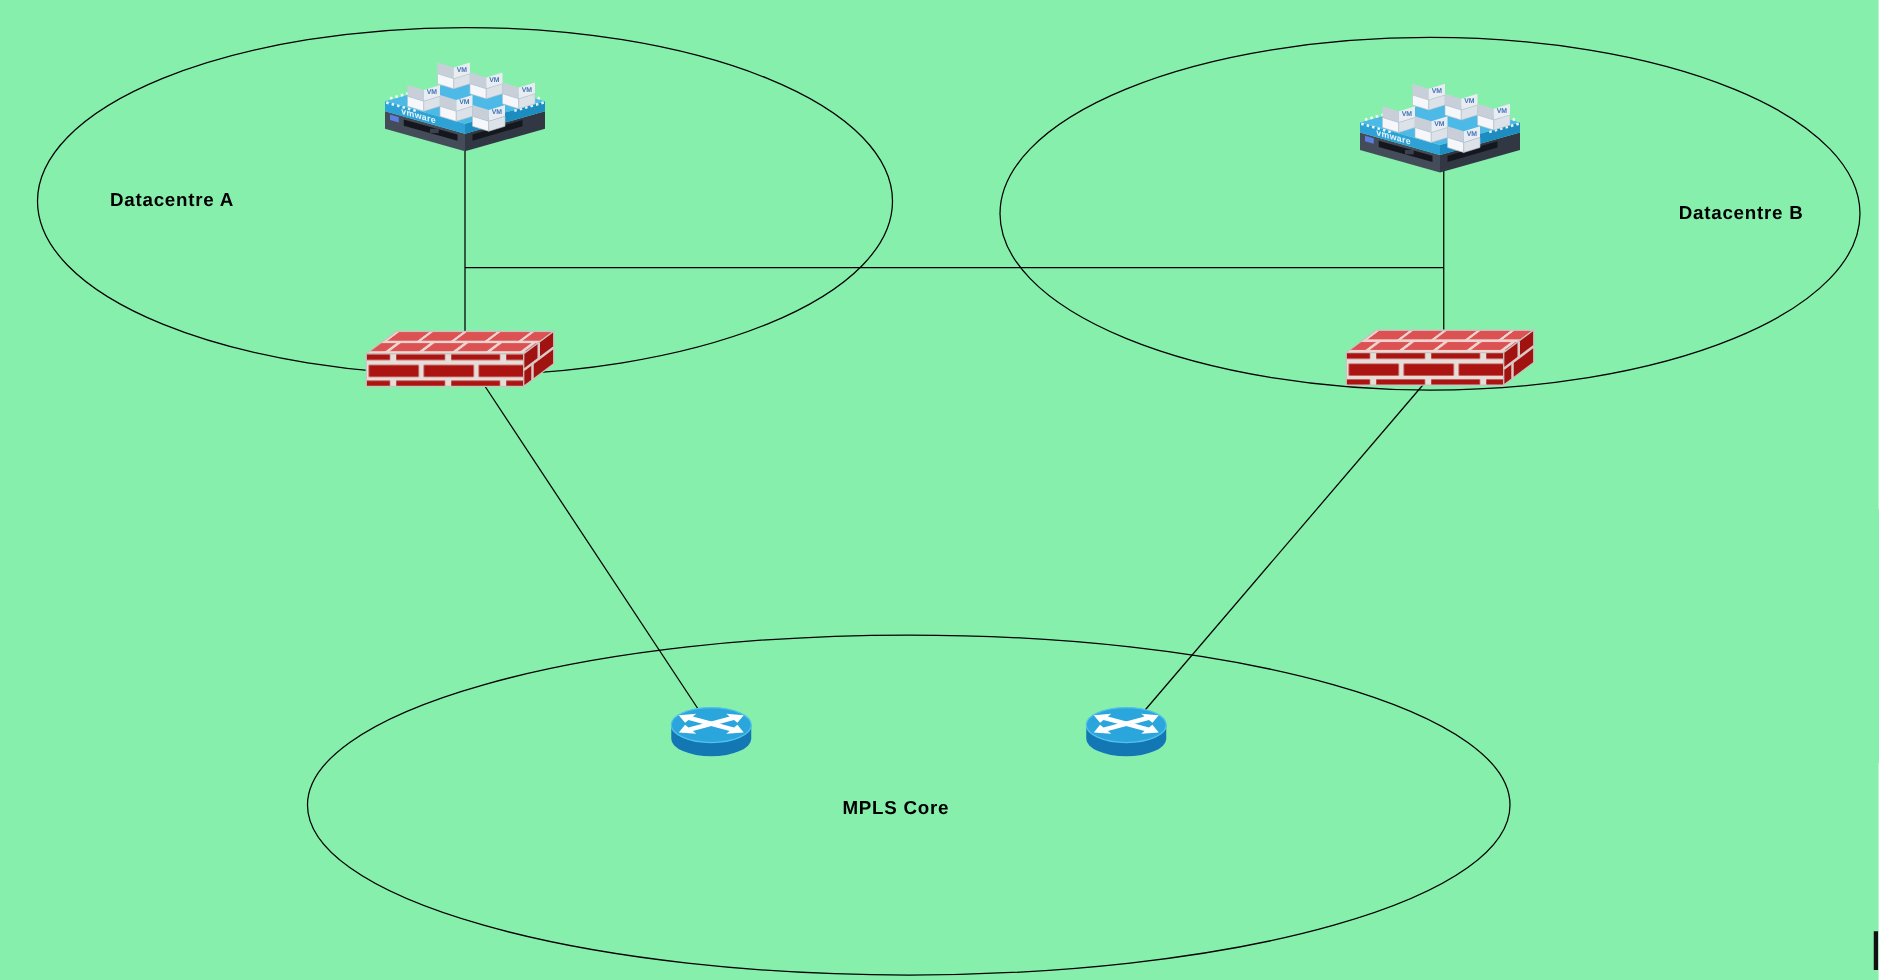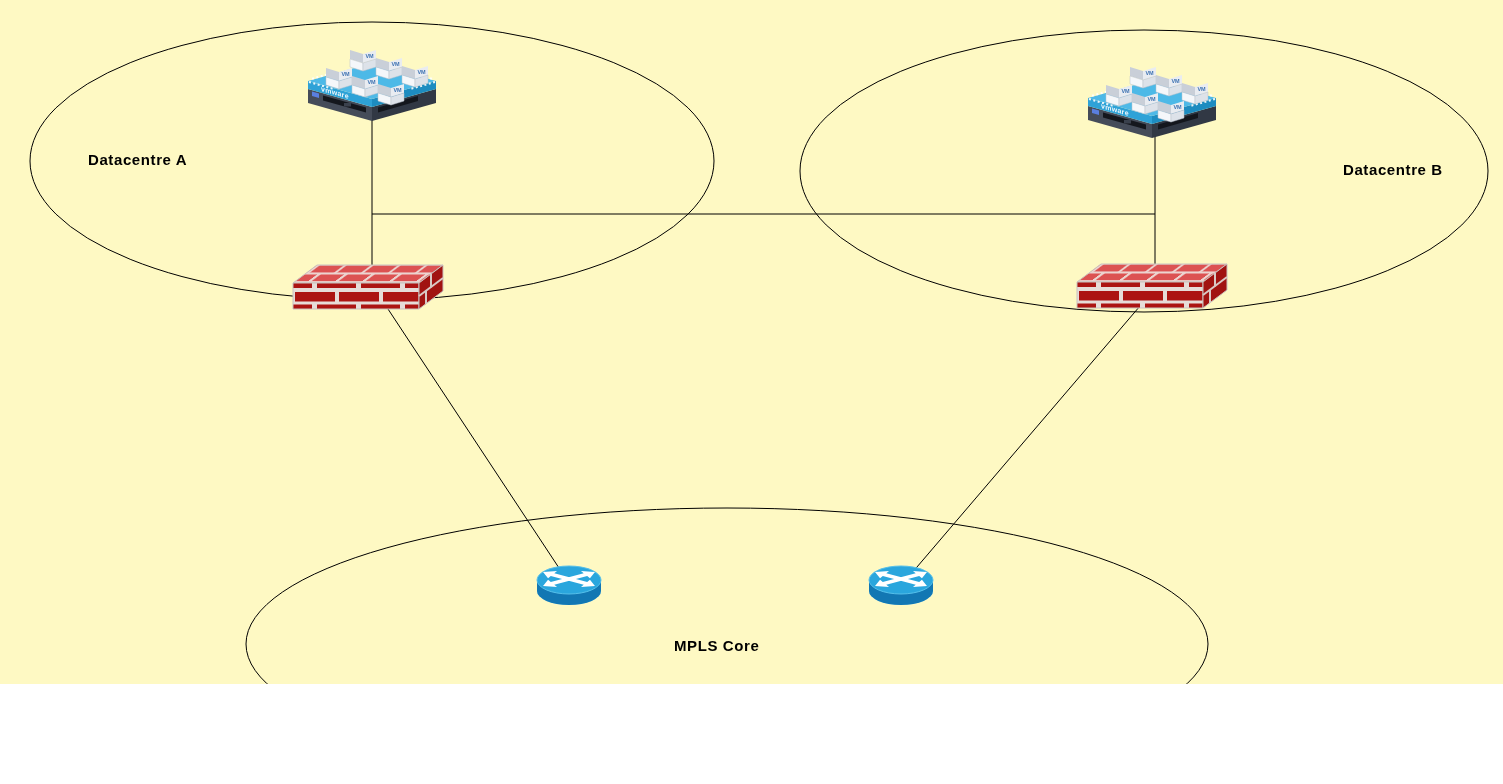--- a/index.html
+++ b/index.html
@@ -1,16 +1,16 @@
 <!DOCTYPE html>
 <html><head>
 <meta charset="utf-8">
 <style>
   html,body{margin:0;padding:0;background:#ffffff;}
-  .stage{position:relative;width:1503px;height:684px;background:#fef9c3;overflow:hidden;
+  .stage{position:relative;width:1503px;height:784px;background:#86efac;overflow:hidden;
          font-family:"Liberation Sans",sans-serif;}
   svg{display:block;}
   svg text{font-family:"Liberation Sans",sans-serif;}
   .zone-label{font-size:15px;font-weight:bold;fill:#000;letter-spacing:0.6px;}
 </style>
 </head>
 <body>
 
 <div class="stage">
 <svg width="1503" height="784" viewBox="0 0 1503 784" xmlns="http://www.w3.org/2000/svg">

